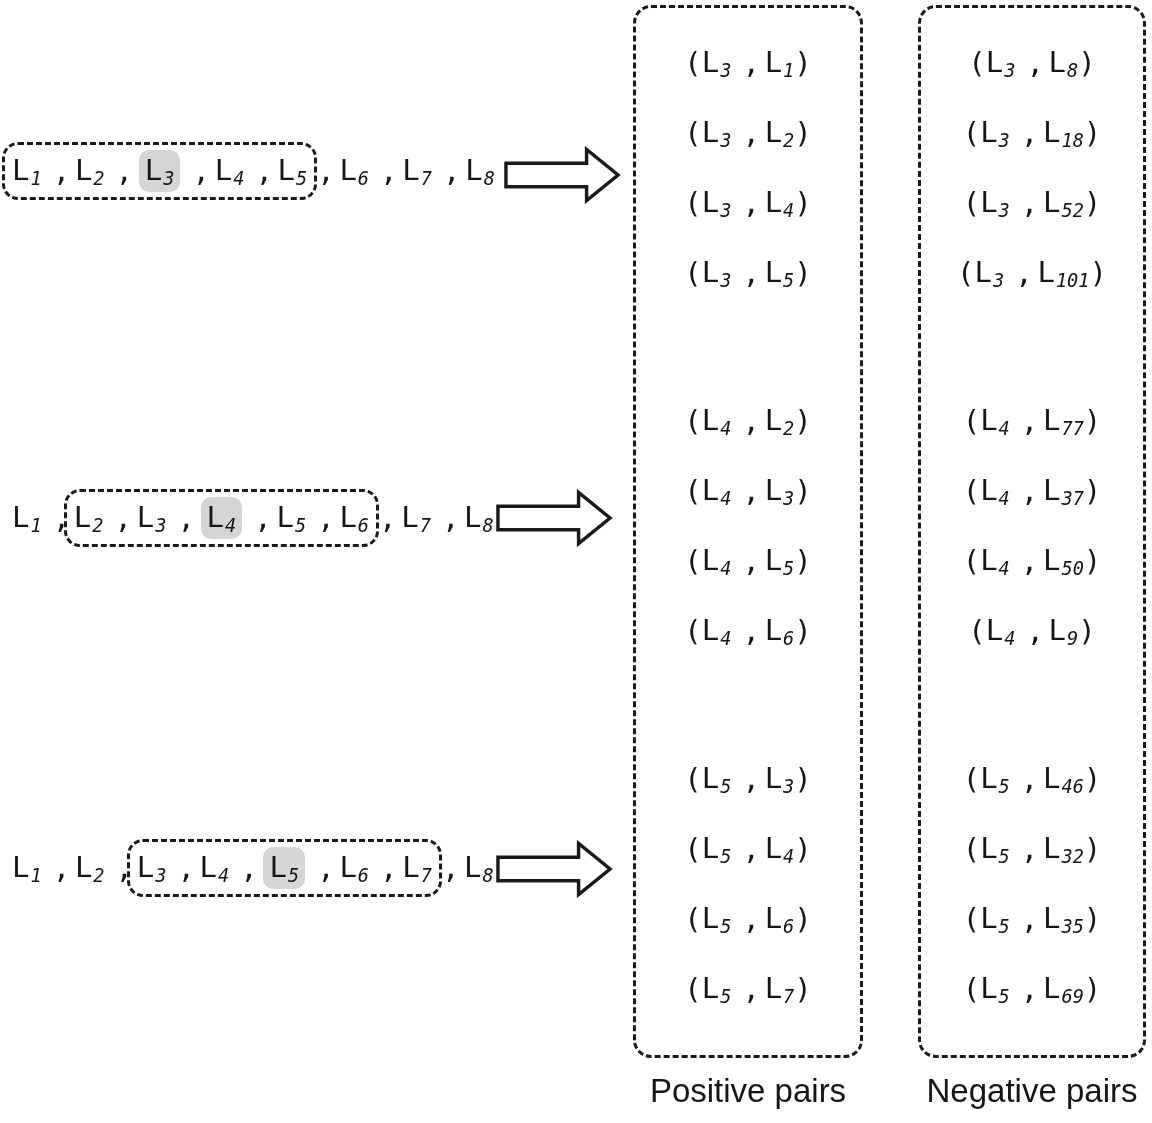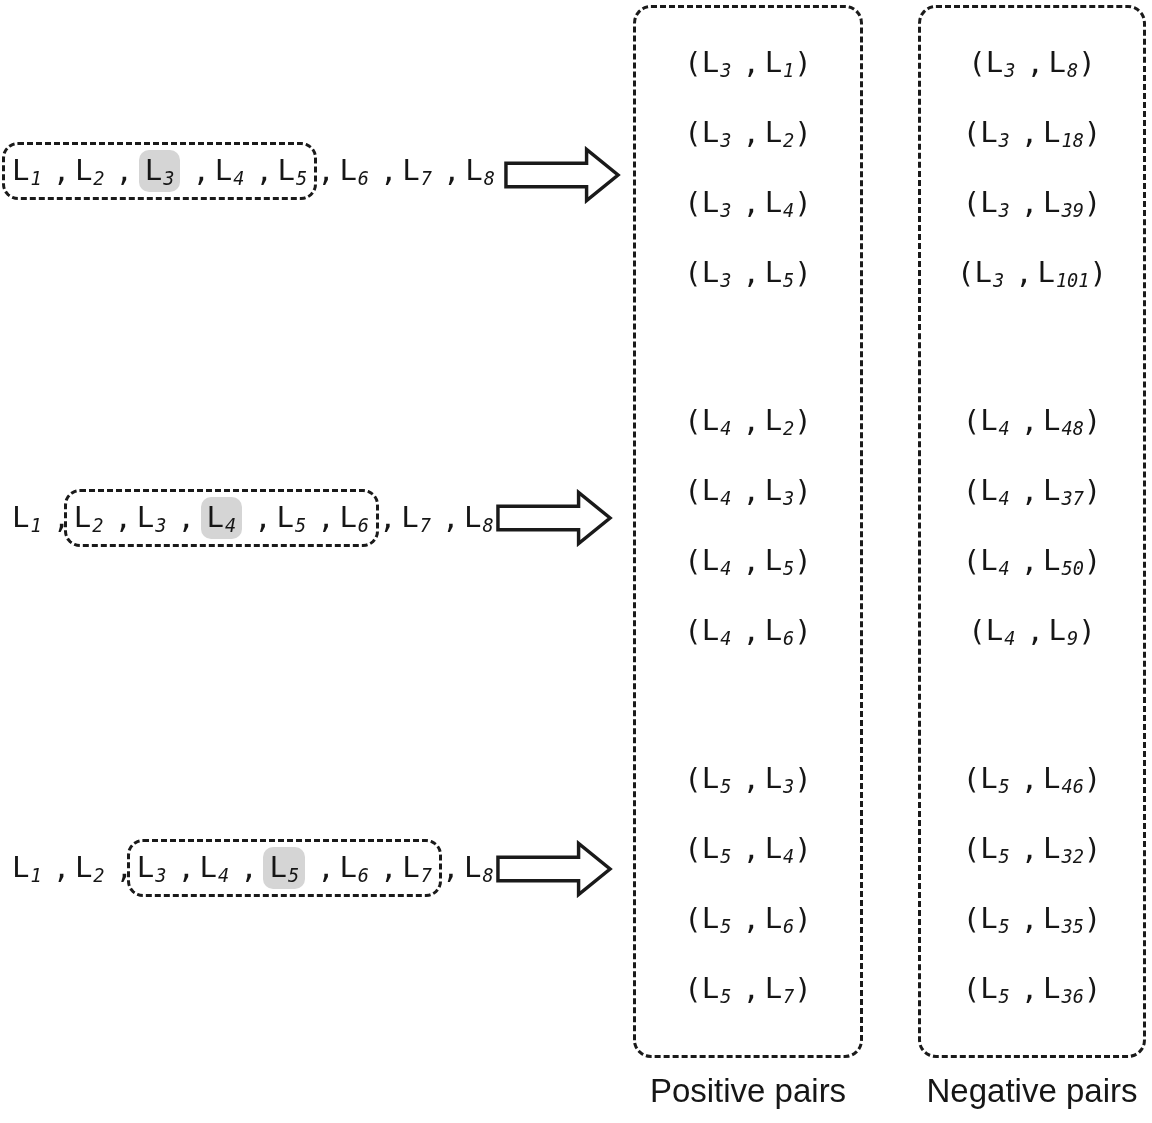--- a/index.html
+++ b/index.html
@@ -280,37 +280,37 @@
           <span class="paren">(</span>
           <span class="tok">L<span class="sub">3</span></span>
           <span class="sep"> , </span>
           <span class="tok">L<span class="sub">18</span></span>
           <span class="paren">)</span>
         </div>
         <div class="pair-row">
           <span class="paren">(</span>
           <span class="tok">L<span class="sub">3</span></span>
           <span class="sep"> , </span>
-          <span class="tok">L<span class="sub">39</span></span>
+          <span class="tok">L<span class="sub">52</span></span>
           <span class="paren">)</span>
         </div>
         <div class="pair-row">
           <span class="paren">(</span>
           <span class="tok">L<span class="sub">3</span></span>
           <span class="sep"> , </span>
           <span class="tok">L<span class="sub">101</span></span>
           <span class="paren">)</span>
         </div>
       </div>
       <div class="pair-group">
         <div class="pair-row">
           <span class="paren">(</span>
           <span class="tok">L<span class="sub">4</span></span>
           <span class="sep"> , </span>
-          <span class="tok">L<span class="sub">48</span></span>
+          <span class="tok">L<span class="sub">77</span></span>
           <span class="paren">)</span>
         </div>
         <div class="pair-row">
           <span class="paren">(</span>
           <span class="tok">L<span class="sub">4</span></span>
           <span class="sep"> , </span>
           <span class="tok">L<span class="sub">37</span></span>
           <span class="paren">)</span>
         </div>
         <div class="pair-row">
@@ -347,21 +347,21 @@
           <span class="paren">(</span>
           <span class="tok">L<span class="sub">5</span></span>
           <span class="sep"> , </span>
           <span class="tok">L<span class="sub">35</span></span>
           <span class="paren">)</span>
         </div>
         <div class="pair-row">
           <span class="paren">(</span>
           <span class="tok">L<span class="sub">5</span></span>
           <span class="sep"> , </span>
-          <span class="tok">L<span class="sub">36</span></span>
+          <span class="tok">L<span class="sub">69</span></span>
           <span class="paren">)</span>
         </div>
       </div>
     </div>
 
   <div class="col-label" id="pos-label">Positive pairs</div>
   <div class="col-label" id="neg-label">Negative pairs</div>
 
 </div>
 

